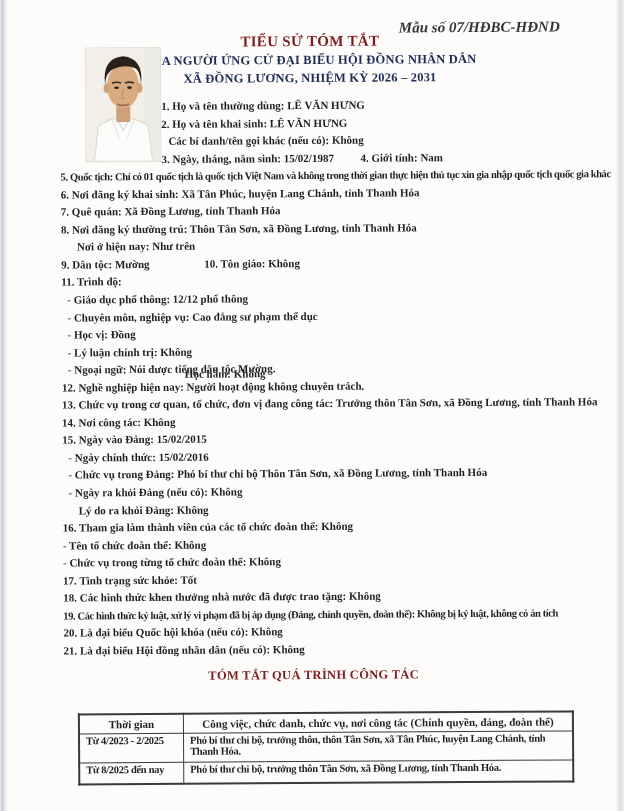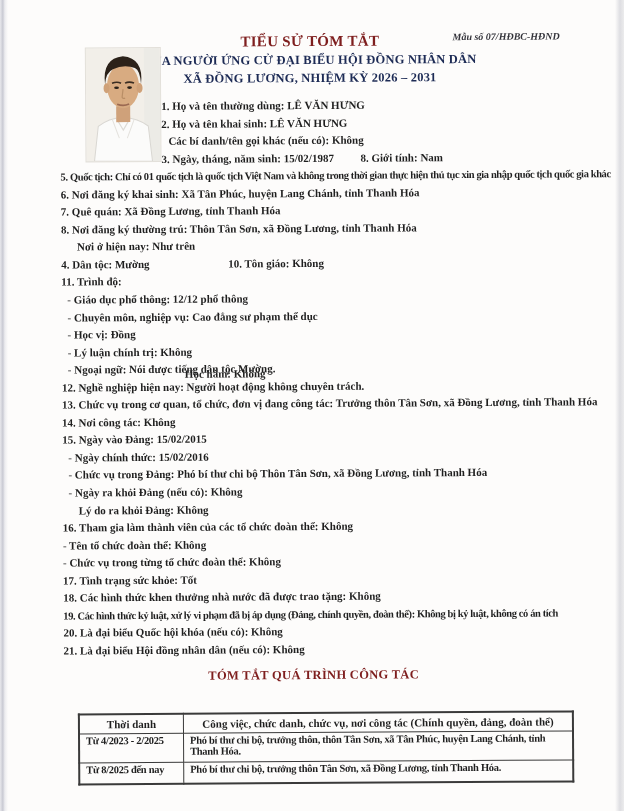--- a/index.html
+++ b/index.html
@@ -22,22 +22,22 @@
   .edge-right{
     position:absolute;right:0;top:0;width:9px;height:811px;
     background:linear-gradient(90deg,#fdfcfb 0%,#dedee2 55%,#ececed 100%);
   }
   .sheet{
     position:absolute;inset:0;
     transform:rotate(-0.35deg);
     color:#1f1f1f;
   }
   .form-code{
-    position:absolute;top:32px;right:62px;
-    font-size:10px;font-weight:700;font-style:italic;
+    position:absolute;top:20px;right:62px;
+    font-size:15px;font-weight:700;font-style:italic;
     color:#33333a;
   }
   .title-block{position:absolute;top:33px;left:0;width:624px;text-align:center;}
   .doc-title{
     font-size:15px;font-weight:700;color:#7e1e1e;letter-spacing:0.3px;
   }
   .doc-sub{
     font-size:12.5px;font-weight:700;color:#1d2b55;margin-top:3px;letter-spacing:0.2px;
   }
   .photo{
@@ -52,21 +52,21 @@
     font-size:11px;font-weight:700;white-space:nowrap;
   }
   .i1{padding-left:163px;}
   .i1b{padding-left:170px;}
   .i0{padding-left:62px;}
   .isub{padding-left:78px;}
   .idash{padding-left:68px;}
   .idash0{padding-left:62px;}
   .tight{font-size:10.5px;letter-spacing:-0.4px;}
   .col2a{position:absolute;left:362px;top:0;}
-  .col2b{position:absolute;left:205px;top:0;margin-left:24px;}
+  .col2b{position:absolute;left:205px;top:0;}
   .col2c{position:absolute;left:185px;top:0;margin-top:40px;}
   .career-title{
     position:absolute;top:668px;left:0;width:624px;text-align:center;
     font-size:12.5px;font-weight:700;color:#7e1e1e;letter-spacing:0.3px;
   }
   .career-table{
     position:absolute;left:76px;top:712px;width:496px;
     border-collapse:collapse;table-layout:fixed;
     font-size:10.5px;letter-spacing:-0.3px;color:#1f1f1f;
   }
@@ -130,29 +130,29 @@
         <path d="M31 56 Q37 58.5 43 56" stroke="#9c6a52" stroke-width="1.6" fill="none"></path>
       </svg>
     </div>
 
     <div class="list">
       <div class="line i1">1. Họ và tên thường dùng: LÊ VĂN HƯNG</div>
       <div class="line i1">2. Họ và tên khai sinh: LÊ VĂN HƯNG</div>
       <div class="line i1b">Các bí danh/tên gọi khác (nếu có): Không</div>
       <div class="line i1">
         <span>3. Ngày, tháng, năm sinh: 15/02/1987</span>
-        <span class="col2a">8. Giới tính: Nam</span>
+        <span class="col2a">4. Giới tính: Nam</span>
       </div>
       <div class="line i0 tight">5. Quốc tịch:  Chỉ có 01 quốc tịch là quốc tịch Việt Nam và không trong thời gian thực hiện thủ tục xin gia nhập quốc tịch quốc gia khác</div>
       <div class="line i0">6. Nơi đăng ký khai sinh: Xã Tân Phúc, huyện Lang Chánh, tỉnh Thanh Hóa</div>
       <div class="line i0">7. Quê quán: Xã Đồng Lương, tỉnh Thanh Hóa</div>
       <div class="line i0">8. Nơi đăng ký thường trú: Thôn Tân Sơn, xã Đồng Lương, tỉnh Thanh Hóa</div>
       <div class="line isub">Nơi ở hiện nay: Như trên</div>
       <div class="line i0">
-        <span>4. Dân tộc: Mường</span>
+        <span>9. Dân tộc: Mường</span>
         <span class="col2b">10. Tôn giáo: Không</span>
       </div>
       <div class="line i0">11. Trình độ:</div>
       <div class="line idash">- Giáo dục phổ thông: 12/12 phổ thông</div>
       <div class="line idash">- Chuyên môn, nghiệp vụ: Cao đẳng sư phạm thể dục</div>
       <div class="line idash">
         <span>- Học vị: Đồng</span>
         <span class="col2c">Học hàm: Không</span>
       </div>
       <div class="line idash">- Lý luận chính trị: Không</div>
@@ -173,21 +173,21 @@
       <div class="line i0 tight">19. Các hình thức kỷ luật, xử lý vi phạm đã bị áp dụng (Đảng, chính quyền, đoàn thể): Không bị kỷ luật, không có án tích</div>
       <div class="line i0">20. Là đại biểu Quốc hội khóa (nếu có): Không</div>
       <div class="line i0">21. Là đại biểu Hội đồng nhân dân (nếu có):  Không</div>
     </div>
 
     <div class="career-title">TÓM TẮT QUÁ TRÌNH CÔNG TÁC</div>
 
     <table class="career-table">
       <tbody>
           <tr>
-        <th class="col-time">Thời danh</th>
+        <th class="col-time">Thời gian</th>
         <th>Công việc, chức danh, chức vụ, nơi công tác (Chính quyền, đảng, đoàn thể)</th>
       </tr>
       <tr class="row1">
         <td>Từ 4/2023 - 2/2025</td>
         <td>Phó bí thư chi bộ, trưởng thôn, thôn Tân Sơn, xã Tân Phúc, huyện Lang Chánh,  tỉnh Thanh Hóa.</td>
       </tr>
       <tr class="row2">
         <td>Từ 8/2025 đến nay</td>
         <td>Phó bí thư chi bộ, trưởng thôn Tân Sơn, xã Đồng Lương, tỉnh Thanh Hóa.</td>
       </tr>

